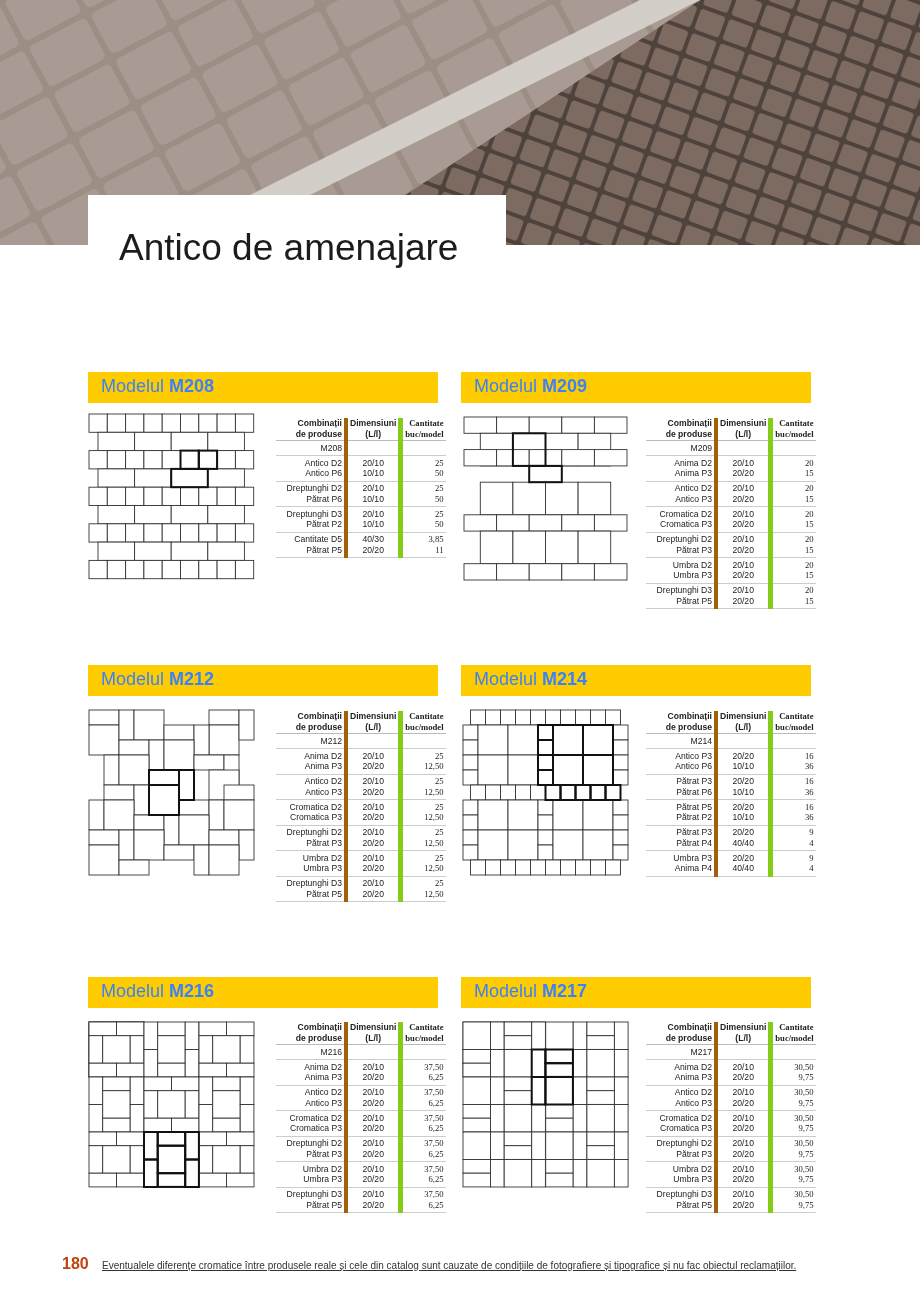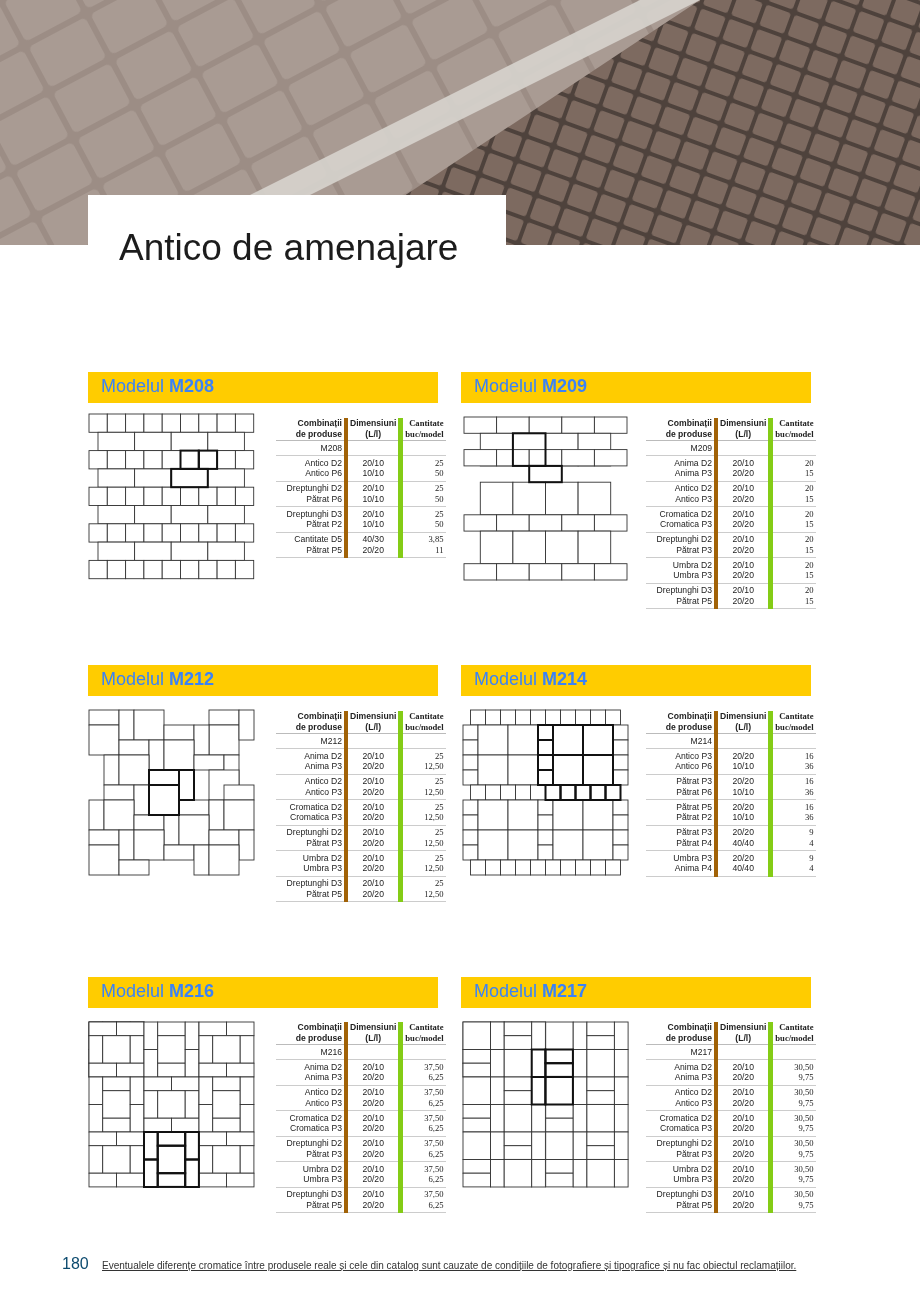--- a/index.html
+++ b/index.html
@@ -15,21 +15,21 @@
   .section-bar { position: absolute; left: 0; top: 0; width: 350px; height: 31px; background: #ffcc00; }
   .section-title { position: absolute; left: 13px; top: 4px; font-size: 18px; color: #3b82f6; white-space: nowrap; }
   .section-title b { font-weight: 700; }
   .pattern { position: absolute; left: 0; top: 44px; }
   table.spec { position: absolute; border-collapse: collapse; font-size: 8.6px; line-height: 10.5px; color: #222; }
   table.spec th { font-weight: 700; padding: 0 2px 1px 2px; vertical-align: bottom; border-bottom: 1.5px solid #bbb; }
   table.spec td { padding: 1.5px 2px 2px 2px; border-bottom: 1px solid #ccc; vertical-align: top; }
   table.spec .c1 { text-align: right; width: 70px; border-right: 4px solid #a16207; }
   table.spec .c2 { text-align: center; width: 48px; border-right: 5px solid #84cc16; }
   table.spec .c3 { text-align: right; width: 44px; font-family: Liberation Serif, serif; }
-  .footer-num { position: absolute; left: 62px; top: 1255px; font-size: 16px; font-weight: 400; color: #0c4a6e; }
+  .footer-num { position: absolute; left: 62px; top: 1255px; font-size: 16px; font-weight: 700; color: #c2410c; }
   .footer-note { position: absolute; left: 102px; top: 1260px; font-size: 10px; color: #333; white-space: nowrap; text-decoration: underline; }
 </style>
 </head>
 <body>
 
 <div class="hero">
   <svg width="920" height="245" viewBox="0 0 920 245">
     <defs>
       <pattern id="bigstones" width="70" height="52" patternUnits="userSpaceOnUse" patternTransform="rotate(-28)">
         <rect width="70" height="52" fill="#9c8d85"></rect>

